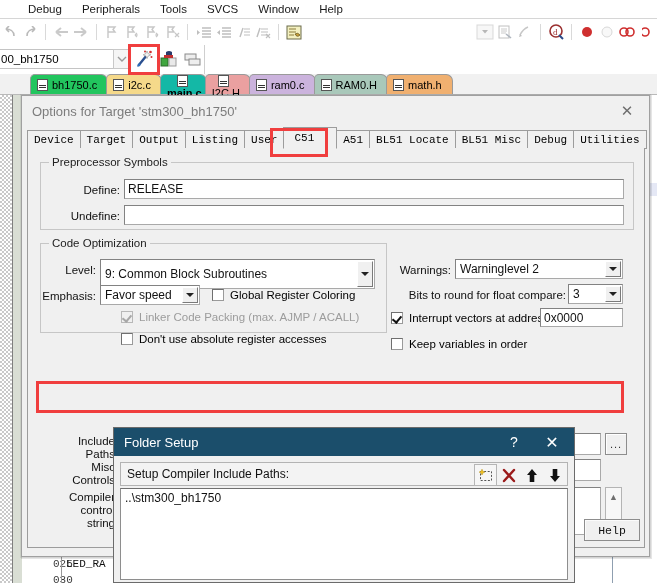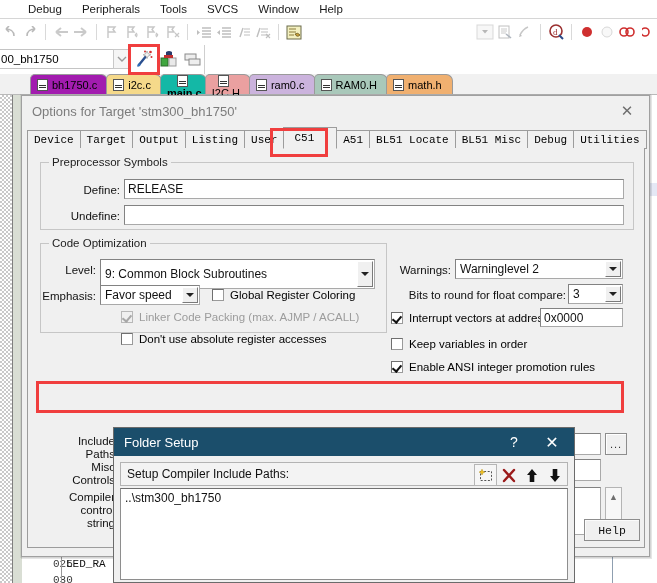--- a/index.html
+++ b/index.html
@@ -423,21 +423,21 @@
       <rect x="2" y="4" width="11" height="6" fill="#eee" stroke="#8a8a8a"></rect>
       <rect x="6" y="9" width="11" height="6" fill="#eee" stroke="#8a8a8a"></rect>
     </svg>
   </div>
   <div class="t2-panel-edge"></div>
 
   <div class="redbox" style="left:128px; top:44px; width:32px; height:31px;"></div>
 
   <div class="tab-strip-leftred"></div>
   <div class="tabstrip">
-    <div class="ftab" style="background:#a21caf;">
+    <div class="ftab" style="background:#22c55e;">
       <span class="ficon"></span>
       <span>bh1750.c</span>
     </div>
     <div class="ftab" style="background:#f5d98a;">
       <span class="ficon"></span>
       <span>i2c.c</span>
     </div>
     <div class="ftab" style="background:#14b8a6; font-weight:bold; padding-right:4px;flex-direction:column;">
       <span class="ficon"></span>
       <span>main.c</span>
@@ -586,24 +586,20 @@
       <div class="chk" style="left:363px; top:164px;">
         <span class="chkbox checked"></span>
         <span>Interrupt vectors at address:</span>
       </div>
       <div class="ftext" style="left:512px; top:160px; width:83px; height:19px;">
         <span>0x0000</span>
       </div>
       <div class="chk" style="left:363px; top:190px;">
         <span class="chkbox"></span>
         <span>Keep variables in order</span>
-      </div>
-      <div class="chk" style="left:363px; top:213px;">
-        <span class="chkbox checked"></span>
-        <span>Enable ANSI integer promotion rules</span>
       </div>
 
       <span class="flabel" style="left:27px; top:287px; width:60px;">Include</span>
       <span class="flabel" style="left:27px; top:300px; width:60px;">Paths</span>
       <div class="ftext" style="left:92px; top:285px; width:481px; height:22px;">
         <span>..\stm300_bh1750</span>
       </div>
       <div class="dotbtn" style="left:577px; top:285px; width:22px; height:22px;">
         <span>...</span>
       </div>

